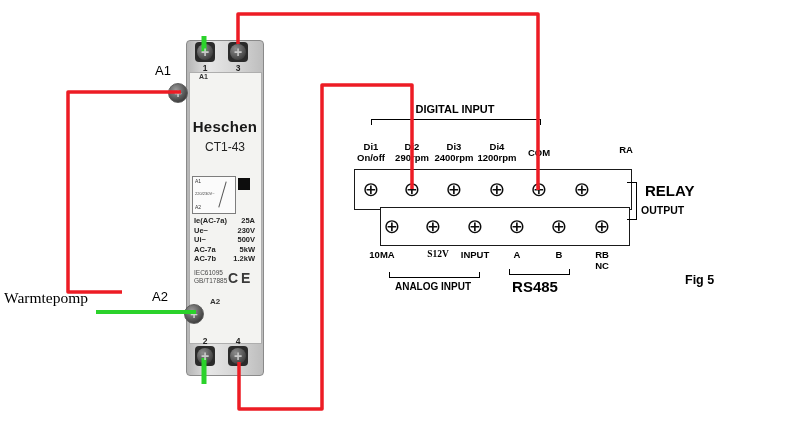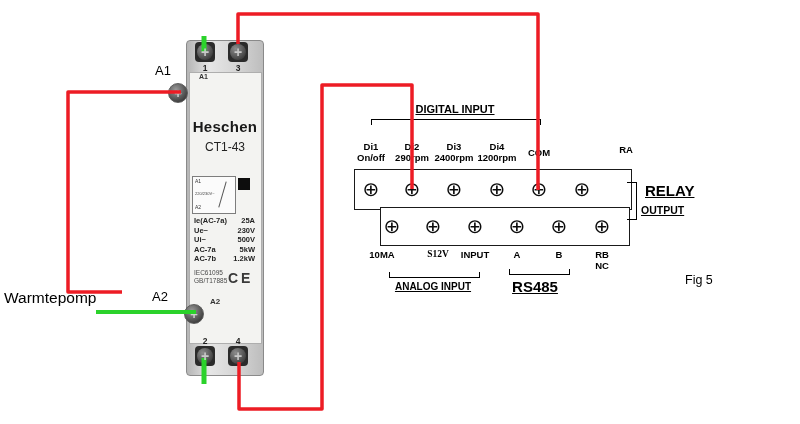--- a/index.html
+++ b/index.html
@@ -12,21 +12,21 @@
   .board-row{position:absolute;background:#fff;border:1.5px solid #1a1a1a;}
   .bscrew{position:absolute;transform:translate(-50%,-50%);font-size:20px;line-height:1;color:#0a0a0a;}
   .col-label{position:absolute;transform:translateX(-50%);text-align:center;font-size:9.5px;
              font-weight:700;line-height:11px;white-space:nowrap;}
   .bracket-down{position:absolute;height:5px;border-top:1.5px solid #000;
                 border-left:1.5px solid #000;border-right:1.5px solid #000;}
   .bracket-up{position:absolute;height:5px;border-bottom:1.5px solid #000;
               border-left:1.5px solid #000;border-right:1.5px solid #000;}
   .bracket-left{position:absolute;width:9px;border-right:1.5px solid #000;
                 border-top:1.5px solid #000;border-bottom:1.5px solid #000;}
-  .blabel{position:absolute;font-weight:700;white-space:nowrap;text-decoration:underline;}
+  .blabel{position:absolute;font-weight:700;white-space:nowrap;}
 
   
   .ct-housing{position:absolute;left:0;top:0;right:0;bottom:0;border:1px solid #8a8a8a;border-radius:4px;
               background:linear-gradient(90deg,#b5b5b5,#e6e6e6 30%,#d2d2d2 70%,#bdbdbd);}
   .ct-face{position:absolute;background:#f3f3f1;border:1px solid #aeaeae;}
   .cscrew{position:absolute;width:20px;height:20px;border-radius:4px;background:#2b2b2b;}
   .cscrew::after{content:"";position:absolute;left:2px;top:2px;width:16px;height:16px;border-radius:50%;
                  background:radial-gradient(circle at 35% 30%,#8d8d8d,#262626);}
   .cscrew::before{content:"+";position:absolute;z-index:1;left:50%;top:50%;transform:translate(-50%,-50%);
                   color:#c9c9c9;font-size:14px;font-weight:700;}
@@ -41,22 +41,22 @@
   .schem-line{position:absolute;border-left:1px solid #555;}
   #wires{pointer-events:none;}
 </style>
 </head>
 <body>
 
 <div class="canvas">
 
   <div class="ann" style="left:155px;top:63px;font-size:13px;">A1</div>
   <div class="ann" style="left:152px;top:289px;font-size:13px;">A2</div>
-  <div class="ann" style="left:4px;top:289px;font-size:15.5px;">Warmtepomp</div>
-  <div class="ann" style="left:650px;top:273px;font-size:12.5px;font-weight:400;padding-left:35px;">Fig 5</div>
+  <div class="ann" style="left:4px;top:289px;font-size:15.5px;font-family:Liberation Serif, serif;">Warmtepomp</div>
+  <div class="ann" style="left:650px;top:273px;font-size:12.5px;font-weight:700;padding-left:35px;">Fig 5</div>
 
   <div class="abs" style="left:186px;top:40px;width:78px;height:336px;">
     <div class="ct-housing"></div>
 
     <div class="cscrew" style="left:9px;top:2px;"></div>
     <div class="cscrew" style="left:42px;top:2px;"></div>
     <div class="tnum" style="left:19px;top:23px;">1</div>
     <div class="tnum" style="left:52px;top:23px;">3</div>
 
     <div class="ct-face" style="left:3px;top:32px;width:71px;height:270px;"></div>

